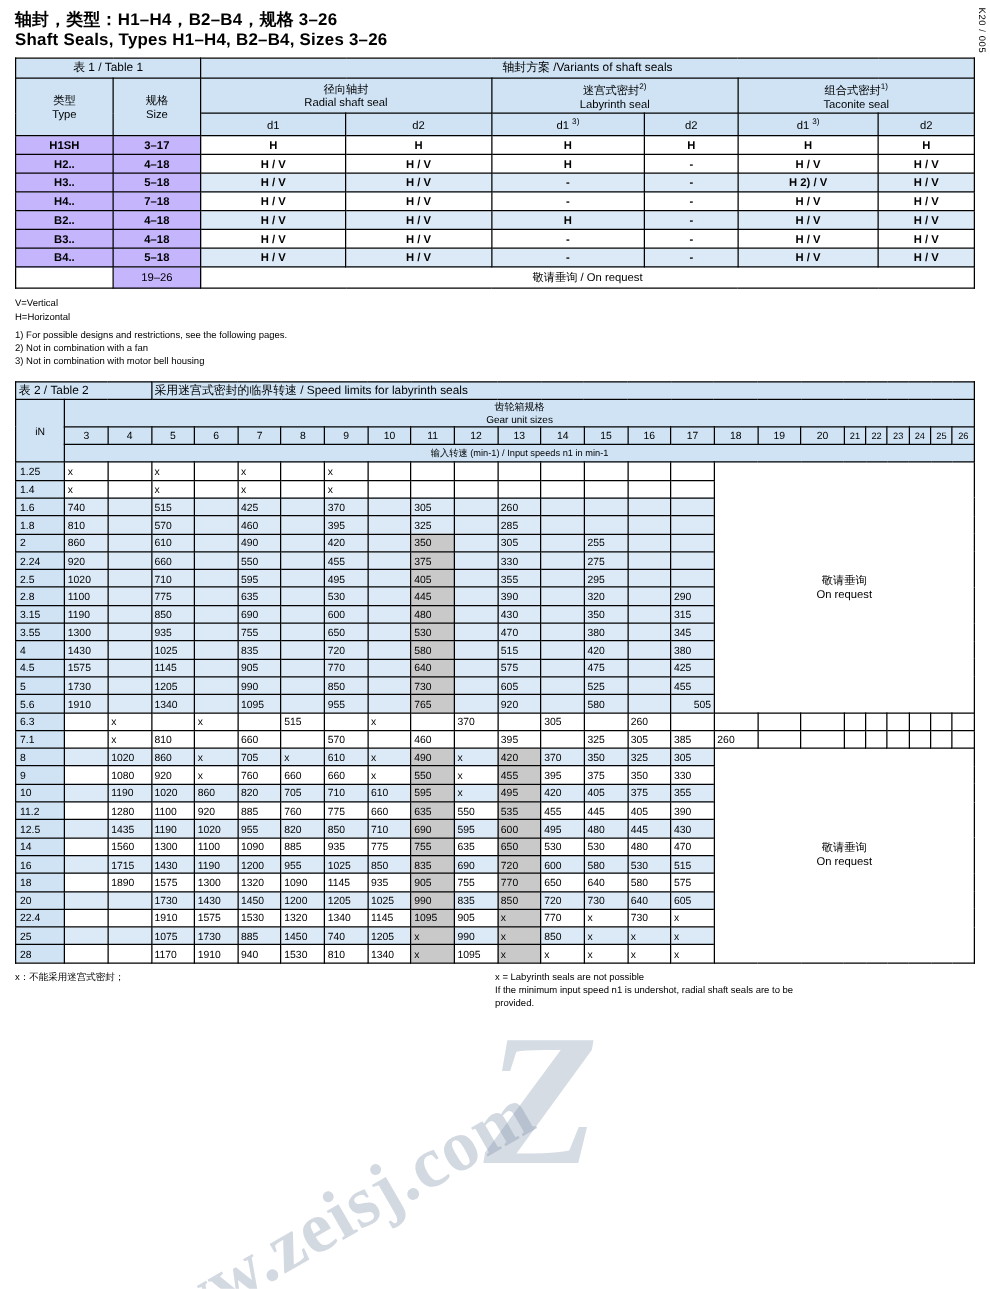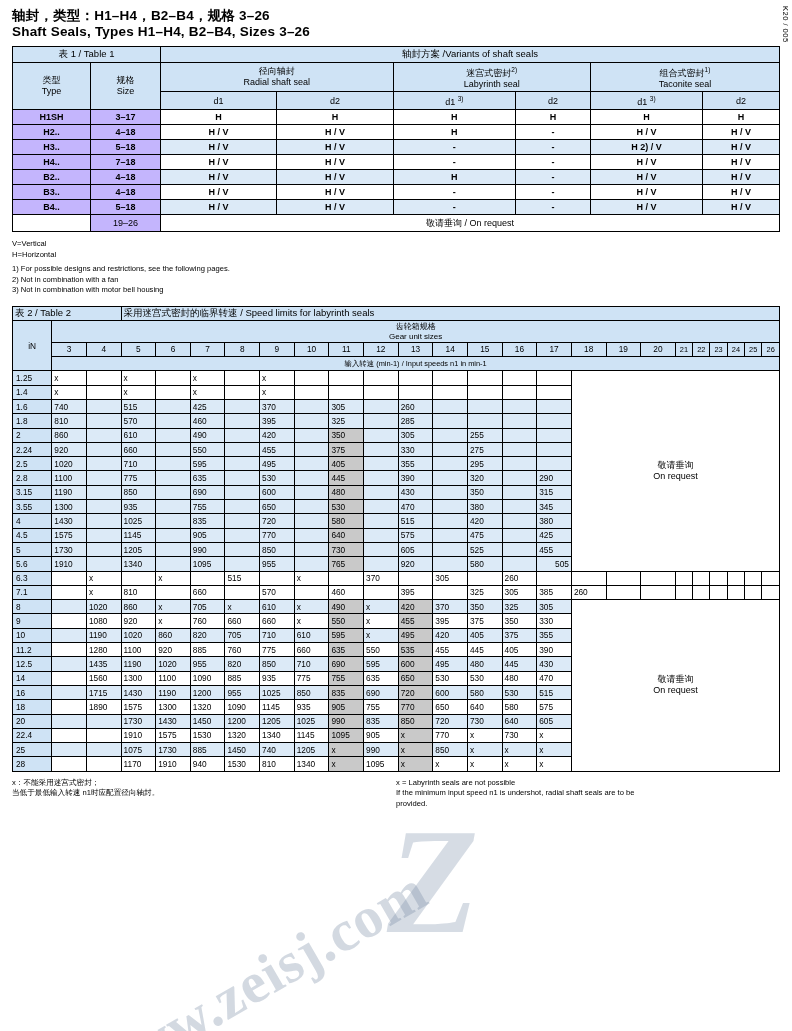--- a/index.html
+++ b/index.html
@@ -820,21 +820,20 @@
 
     <div class="watermark">
       <div class="wm-text">www.zeisj.com</div>
       <div class="wm-mark">Z</div>
     </div>
   </div>
 
   <div class="foot">
     <div class="col">
       <p>x：不能采用迷宫式密封；</p>
-      <p>当低于最低输入转速 n1时应配置径向轴封。</p>
     </div>
     <div class="col">
       <p>x = Labyrinth seals are not possible</p>
       <p>If the minimum input speed n1 is undershot, radial shaft seals are to be</p>
       <p>provided.</p>
     </div>
   </div>
 
 </div>
 

